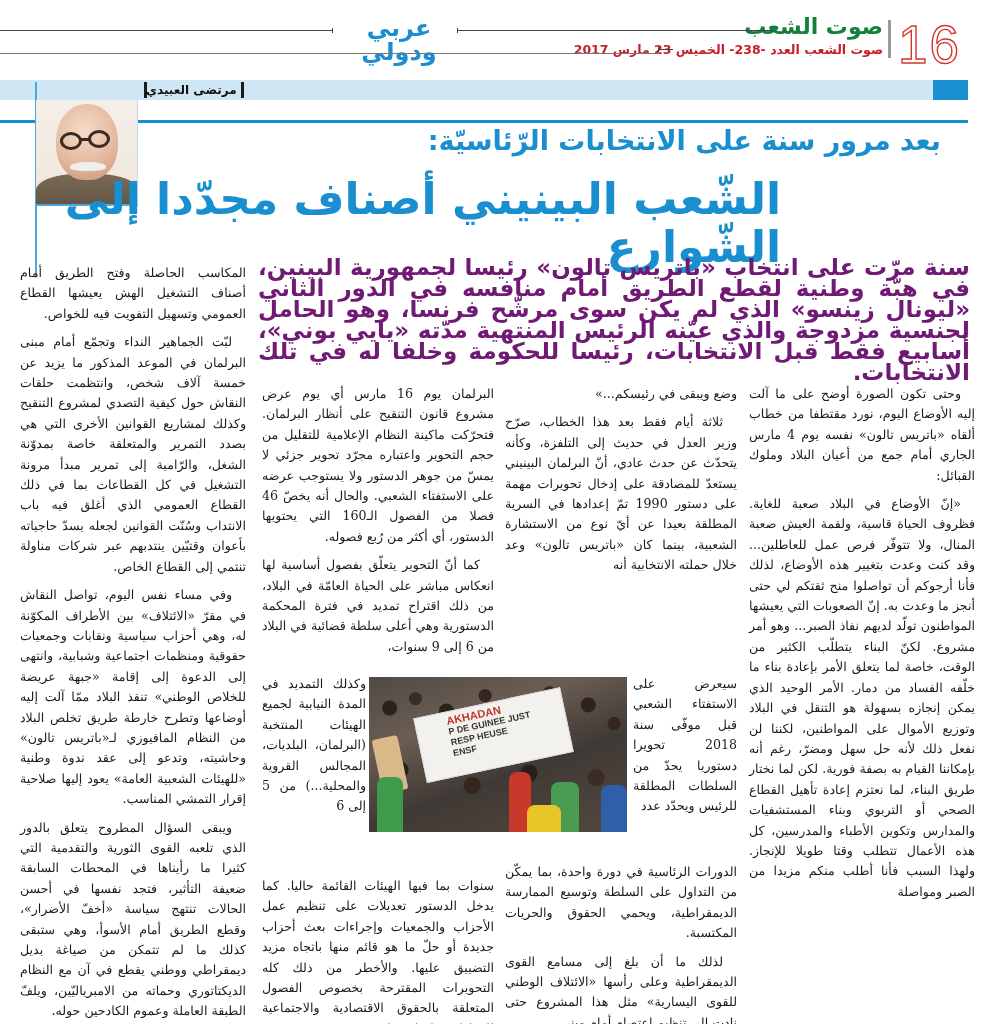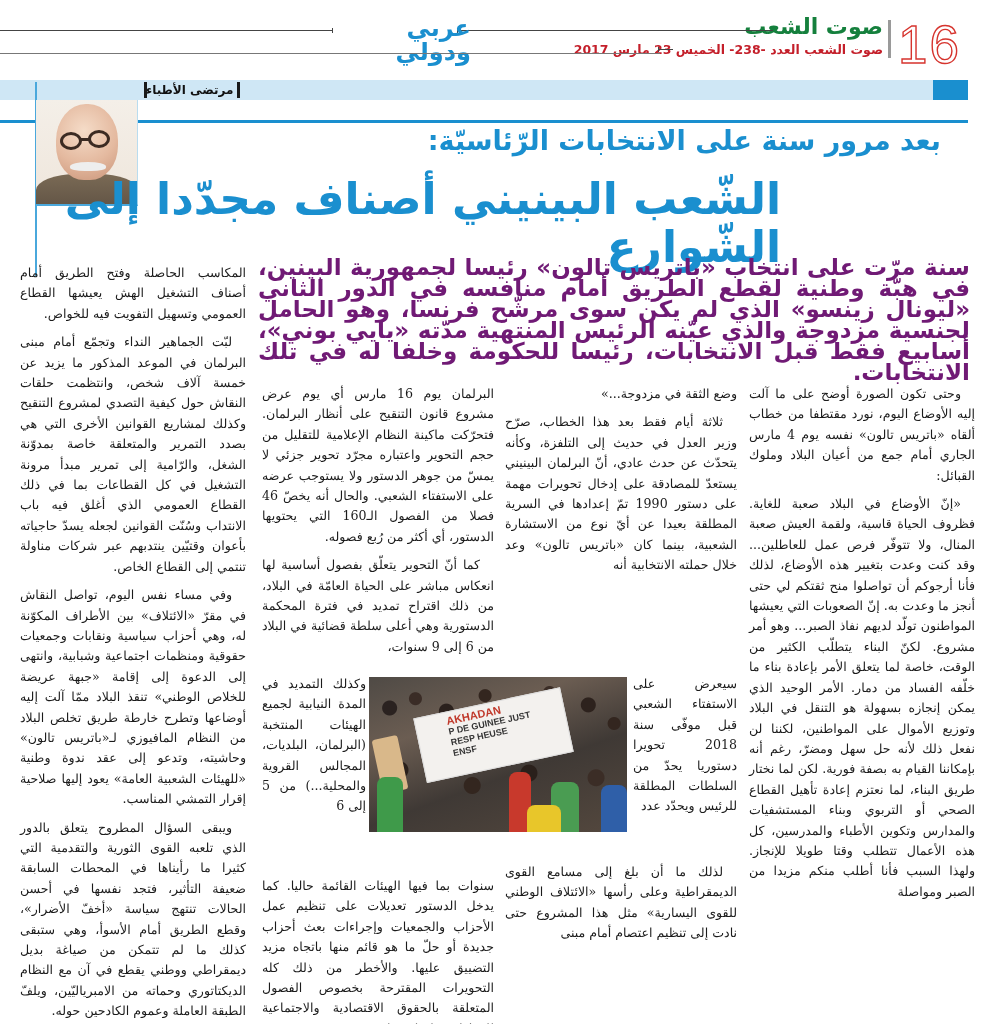--- a/index.html
+++ b/index.html
@@ -9,21 +9,21 @@
   
   .masthead { position: absolute; left: 0; top: 0; width: 1001px; height: 62px; }
   .page-num { position: absolute; right: 40px; top: 18px; font-family: "Liberation Sans", sans-serif; font-size: 53px; font-weight: 300;
               color: #ffffff; -webkit-text-stroke: 1.4px #d6342e; letter-spacing: 2px; line-height: 1; }
   .page-num-divider { position: absolute; right: 110px; top: 20px; width: 3px; height: 38px; background: #9a9a9a; }
   .brand { position: absolute; right: 118px; top: 16px; font-family: "DejaVu Sans", sans-serif; font-weight: bold; font-size: 22px; color: #15803d; direction: rtl; line-height: 1; }
   .issue-line { position: absolute; right: 118px; top: 44px; font-family: "DejaVu Sans", sans-serif; font-weight: bold; font-size: 12.5px; color: #c41f2a; direction: rtl; line-height: 1; }
   .mast-rule-top-right { position: absolute; left: 458px; right: 228px; top: 30px; height: 1px; background: #444; }
   .mast-rule-issue { position: absolute; left: 658px; width: 15px; top: 49px; height: 1px; background: #444; }
   .mast-rule-issue::after { content: ""; position: absolute; left: 0; top: -2px; width: 1px; height: 5px; background: #444; }
-  .section-title { position: absolute; left: 359px; top: 16px; width: 112px; text-align: right; font-family: "DejaVu Sans", sans-serif; font-weight: bold;
+  .section-title { position: absolute; left: 343px; top: 16px; width: 112px; text-align: center; font-family: "DejaVu Sans", sans-serif; font-weight: bold;
                    font-size: 24px; color: #1a8fcf; direction: rtl; line-height: 1; }
   .mast-rule-left { position: absolute; left: 0; width: 333px; top: 30px; height: 1px; background: #444; }
   .mast-rule-left::after { content: ""; position: absolute; right: 0; top: -2px; width: 1px; height: 5px; background: #444; }
   .mast-rule-mid-tick { position: absolute; left: 457px; top: 28px; width: 1px; height: 5px; background: #444; }
   .mast-rule-bottom { position: absolute; left: 0; width: 660px; top: 53px; height: 1px; background: #777; }
 
   
   .band { position: absolute; left: 0; top: 80px; width: 968px; height: 20px; background: #cfe7f5; }
   .band-block { position: absolute; left: 933px; top: 80px; width: 35px; height: 20px; background: #1a8fcf; }
   .band-rule { position: absolute; left: 0; top: 120px; width: 968px; height: 3px; background: #1a8fcf; }
@@ -109,21 +109,21 @@
   <div class="mast-rule-bottom"></div>
 </header>
 
 <div class="band"></div>
 <div class="band-block"></div>
 <div class="band-rule"></div>
 
 <div class="byline-bar-left"></div>
 <div class="byline-wrap">
   <div class="byline-bar"></div>
-  <span class="byline">مرتضى الأطباء</span>
+  <span class="byline">مرتضى العبيدي</span>
 </div>
 
 <div class="photo-frame"></div>
 <div class="portrait">
   <div class="shirt"></div>
   <div class="head"></div>
   <div class="glass-l"></div>
   <div class="glass-r"></div>
   <div class="bridge"></div>
   <div class="mustache"></div>
@@ -133,27 +133,28 @@
 <h1 class="headline">الشّعب البينيني أصناف مجدّدا إلى الشّوارع</h1>
 
 <p class="lede">سنة مرّت على انتخاب «باتريس تالون» رئيسا لجمهورية البينين، في هبّة وطنية لقطع الطريق أمام منافسه في الدور الثاني «ليونال زينسو» الذي لم يكن سوى مرشّح فرنسا، وهو الحامل لجنسية مزدوجة والذي عيّنه الرئيس المنتهية مدّته «يايي بوني»، أسابيع فقط قبل الانتخابات، رئيسا للحكومة وخلفا له في تلك الانتخابات.</p>
 
 <div class="col col1">
   <p class="ind">وحتى تكون الصورة أوضح على ما آلت إليه الأوضاع اليوم، نورد مقتطفا من خطاب ألقاه «باتريس تالون» نفسه يوم 4 مارس الجاري أمام جمع من أعيان البلاد وملوك القبائل:</p>
   <p class="ind">«إنّ الأوضاع في البلاد صعبة للغاية. فظروف الحياة قاسية، ولقمة العيش صعبة المنال، ولا تتوفّر فرص عمل للعاطلين... وقد كنت وعدت بتغيير هذه الأوضاع، لذلك فأنا أرجوكم أن تواصلوا منح ثقتكم لي حتى أنجز ما وعدت به. إنّ الصعوبات التي يعيشها المواطنون تولّد لديهم نفاذ الصبر... وهو أمر مشروع. لكنّ البناء يتطلّب الكثير من الوقت، خاصة لما يتعلق الأمر بإعادة بناء ما خلّفه الفساد من دمار. الأمر الوحيد الذي يمكن إنجازه بسهولة هو التنقل في البلاد وتوزيع الأموال على المواطنين، لكننا لن نفعل ذلك لأنه حل سهل ومضرّ، رغم أنه بإمكاننا القيام به بصفة فورية. لكن لما نختار طريق البناء، لما نعتزم إعادة تأهيل القطاع الصحي أو التربوي وبناء المستشفيات والمدارس وتكوين الأطباء والمدرسين، كل هذه الأعمال تتطلب وقتا طويلا للإنجاز. ولهذا السبب فأنا أطلب منكم مزيدا من الصبر ومواصلة</p>
 </div>
 
 <div class="col col2">
-  <p>وضع الثقة في مزدوجة...»</p>
+  <p>وضع ويبقى في رئيسكم...»</p>
   <p class="ind">ثلاثة أيام فقط بعد هذا الخطاب، صرّح وزير العدل في حديث إلى التلفزة، وكأنه يتحدّث عن حدث عادي، أنّ البرلمان البينيني يستعدّ للمصادقة على إدخال تحويرات مهمة على دستور 1990 تمّ إعدادها في السرية المطلقة بعيدا عن أيّ نوع من الاستشارة الشعبية، بينما كان «باتريس تالون» وعد خلال حملته الانتخابية أنه</p>
 </div>
 <div class="col col2-narrow">
   <p>سيعرض على الاستفتاء الشعبي قبل موفّى سنة 2018 تحويرا دستوريا يحدّ من السلطات المطلقة للرئيس ويحدّد عدد</p>
 </div>
 <div class="col col2b">
+  <p>الدورات الرئاسية في دورة واحدة، بما يمكّن من التداول على السلطة وتوسيع الممارسة الديمقراطية، ويحمي الحقوق والحريات المكتسبة.</p>
   <p class="ind">لذلك ما أن بلغ إلى مسامع القوى الديمقراطية وعلى رأسها «الائتلاف الوطني للقوى اليسارية» مثل هذا المشروع حتى نادت إلى تنظيم اعتصام أمام مبنى</p>
 </div>
 
 <div class="col col3">
   <p>البرلمان يوم 16 مارس أي يوم عرض مشروع قانون التنقيح على أنظار البرلمان. فتحرّكت ماكينة النظام الإعلامية للتقليل من حجم التحوير واعتباره مجرّد تحوير جزئي لا يمسّ من جوهر الدستور ولا يستوجب عرضه على الاستفتاء الشعبي. والحال أنه يخصّ 46 فصلا من الفصول الـ160 التي يحتويها الدستور، أي أكثر من رُبع فصوله.</p>
   <p class="ind">كما أنّ التحوير يتعلّق بفصول أساسية لها انعكاس مباشر على الحياة العامّة في البلاد، من ذلك اقتراح تمديد في فترة المحكمة الدستورية وهي أعلى سلطة قضائية في البلاد من 6 إلى 9 سنوات،</p>
 </div>
 <div class="col col3-narrow">
   <p>وكذلك التمديد في المدة النيابية لجميع الهيئات المنتخبة (البرلمان، البلديات، المجالس القروية والمحلية...) من 5 إلى 6</p>
 </div>

